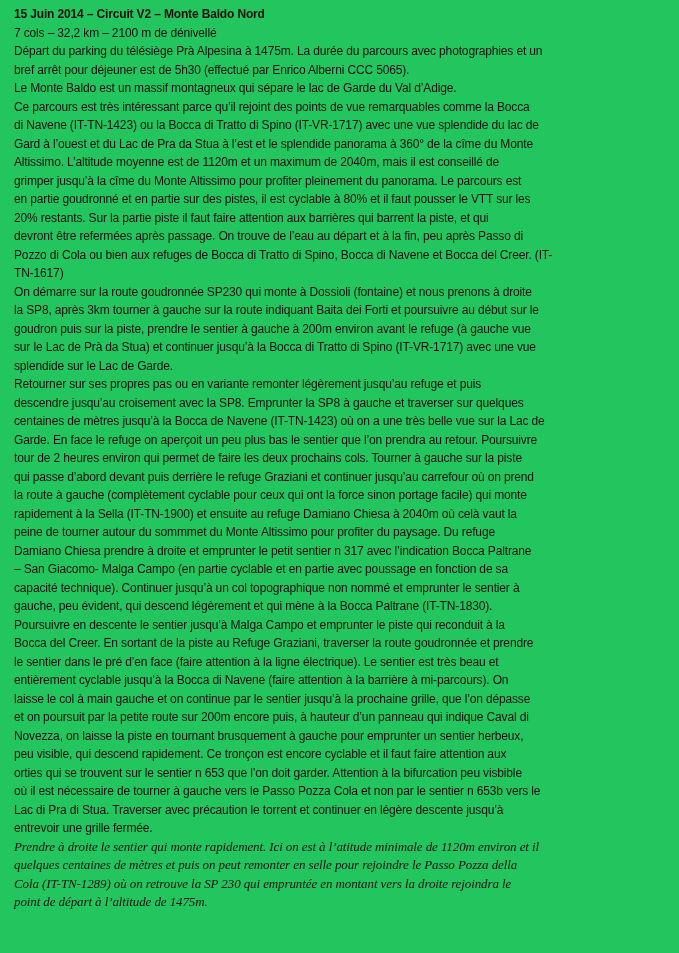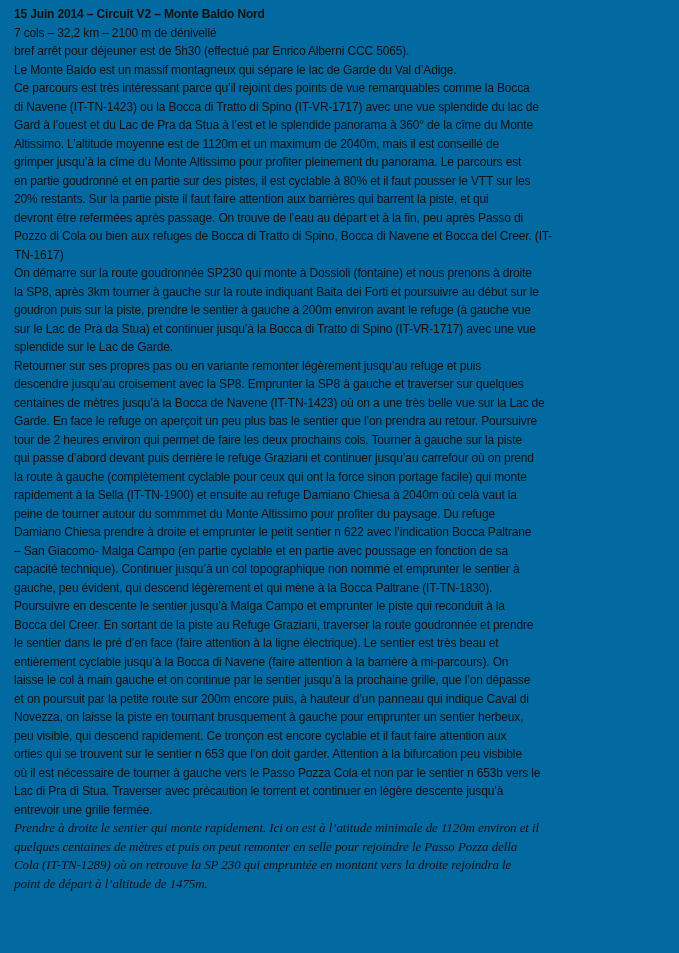--- a/index.html
+++ b/index.html
@@ -8,21 +8,21 @@
     width: 679px;
     height: 953px;
     background: #ffffff;
     overflow: hidden;
   }
   .doc {
     box-sizing: border-box;
     width: 679px;
     height: 953px;
     padding: 5px 14px 0 14px;
-    background: #0369a1;
+    background: #22c55e;
   }
   .line {
     white-space: pre;
     font-family: "Liberation Sans", sans-serif;
     font-size: 12px;
     line-height: 18.5px;
     letter-spacing: -0.15px;
     color: #111111;
   }
   .block-bold .line {
@@ -40,20 +40,21 @@
 
 <div class="doc">
   <div id="doc-body">
       <div class="block block-bold">
         <div class="line">15 Juin 2014 – Circuit V2 – Monte Baldo Nord</div>
       </div>
       <div class="block block-normal">
         <div class="line">7 cols – 32,2 km – 2100 m de dénivellé</div>
       </div>
       <div class="block block-normal">
+        <div class="line">Départ du parking du télésiège Prà Alpesina à 1475m. La durée du parcours avec photographies et un</div>
         <div class="line">bref arrêt pour déjeuner est de 5h30 (effectué par Enrico Alberni CCC 5065).</div>
         <div class="line">Le Monte Baldo est un massif montagneux qui sépare le lac de Garde du Val d’Adige.</div>
       </div>
       <div class="block block-normal">
         <div class="line">Ce parcours est très intéressant parce qu’il rejoint des points de vue remarquables comme la Bocca</div>
         <div class="line">di Navene (IT-TN-1423) ou la Bocca di Tratto di Spino (IT-VR-1717) avec une vue splendide du lac de</div>
         <div class="line">Gard à l’ouest et du Lac de Pra da Stua à l’est et le splendide panorama à 360° de la cîme du Monte</div>
         <div class="line">Altissimo. L’altitude moyenne est de 1120m et un maximum de 2040m, mais il est conseillé de</div>
         <div class="line">grimper jusqu’à la cîme du Monte Altissimo pour profiter pleinement du panorama. Le parcours est</div>
         <div class="line">en partie goudronné et en partie sur des pistes, il est cyclable à 80% et il faut pousser le VTT sur les</div>
@@ -72,21 +73,21 @@
       <div class="block block-normal">
         <div class="line">Retourner sur ses propres pas ou en variante remonter légèrement jusqu’au refuge et puis</div>
         <div class="line">descendre jusqu’au croisement avec la SP8. Emprunter la SP8 à gauche et traverser sur quelques</div>
         <div class="line">centaines de mètres jusqu’à la Bocca de Navene (IT-TN-1423) où on a une très belle vue sur la Lac de</div>
         <div class="line">Garde. En face le refuge on aperçoit un peu plus bas le sentier que l’on prendra au retour. Poursuivre</div>
         <div class="line">tour de 2 heures environ qui permet de faire les deux prochains cols. Tourner à gauche sur la piste</div>
         <div class="line">qui passe d’abord devant puis derrière le refuge Graziani et continuer jusqu’au carrefour où on prend</div>
         <div class="line">la route à gauche (complètement cyclable pour ceux qui ont la force sinon portage facile) qui monte</div>
         <div class="line">rapidement à la Sella (IT-TN-1900) et ensuite au refuge Damiano Chiesa à 2040m où celà vaut la</div>
         <div class="line">peine de tourner autour du sommmet du Monte Altissimo pour profiter du paysage. Du refuge</div>
-        <div class="line">Damiano Chiesa prendre à droite et emprunter le petit sentier n 622 avec l’indication Bocca Paltrane</div>
+        <div class="line">Damiano Chiesa prendre à droite et emprunter le petit sentier n 317 avec l’indication Bocca Paltrane</div>
         <div class="line">– San Giacomo- Malga Campo (en partie cyclable et en partie avec poussage en fonction de sa</div>
         <div class="line">capacité technique). Continuer jusqu’à un col topographique non nommé et emprunter le sentier à</div>
         <div class="line">gauche, peu évident, qui descend légèrement et qui mène à la Bocca Paltrane (IT-TN-1830).</div>
       </div>
       <div class="block block-normal">
         <div class="line">Poursuivre en descente le sentier jusqu’à Malga Campo et emprunter le piste qui reconduit à la</div>
         <div class="line">Bocca del Creer. En sortant de la piste au Refuge Graziani, traverser la route goudronnée et prendre</div>
         <div class="line">le sentier dans le pré d’en face (faire attention à la ligne électrique). Le sentier est très beau et</div>
         <div class="line">entièrement cyclable jusqu’à la Bocca di Navene (faire attention à la barrière à mi-parcours). On</div>
         <div class="line">laisse le col à main gauche et on continue par le sentier jusqu’à la prochaine grille, que l’on dépasse</div>

